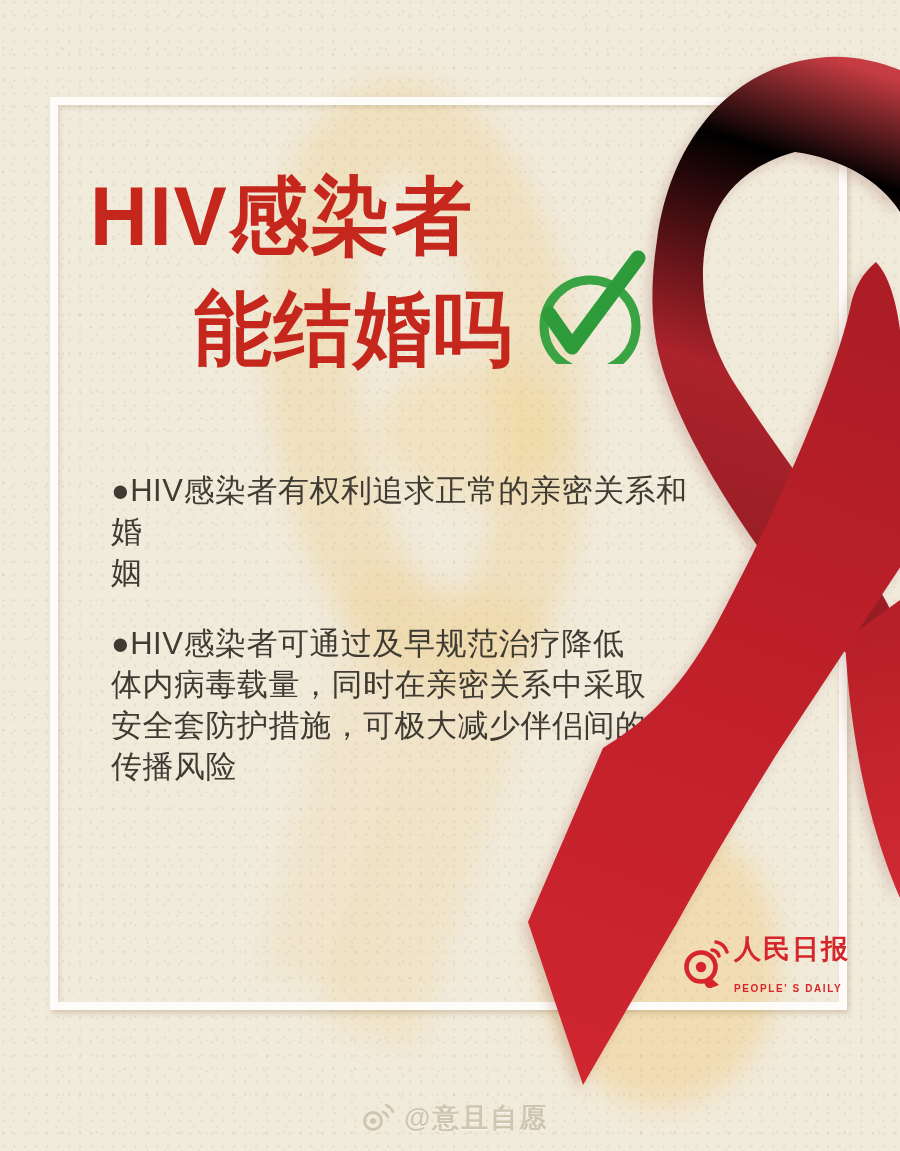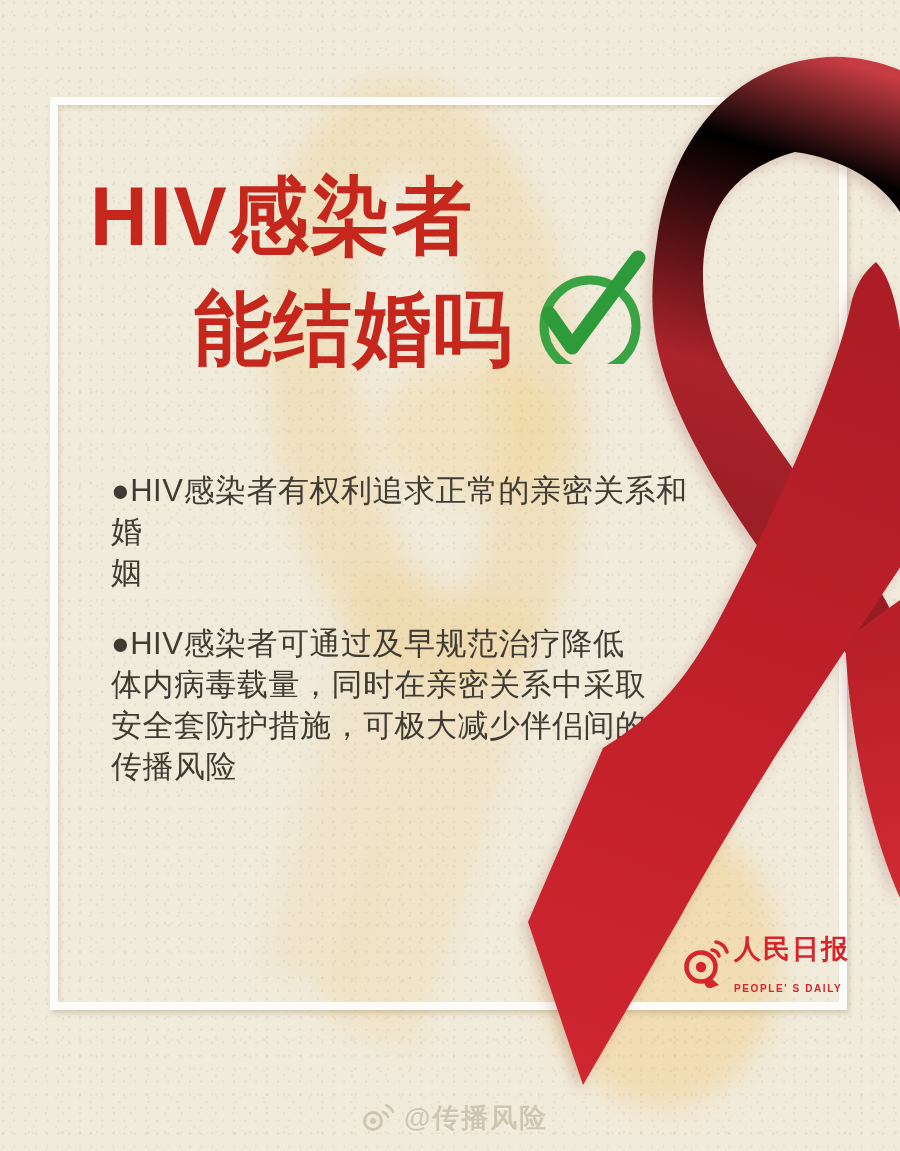--- a/index.html
+++ b/index.html
@@ -163,14 +163,14 @@
     C 896 300, 888 274, 876 262 Z"></path>
 </svg>
 
 <div class="watermark">
   <svg width="36" height="32" viewBox="0 0 36 32">
     <circle cx="13" cy="19" r="8.5" fill="none" stroke="#c9c0aa" stroke-width="3"></circle>
     <circle cx="13" cy="19" r="3" fill="#c9c0aa"></circle>
     <path d="M 23 10 A 9 9 0 0 1 28 15" fill="none" stroke="#c9c0aa" stroke-width="2.6" stroke-linecap="round"></path>
     <path d="M 26 3 A 14 14 0 0 1 33 10" fill="none" stroke="#c9c0aa" stroke-width="2.6" stroke-linecap="round"></path>
   </svg>
-  <span class="watermark-text">@传播风险</span>
+  <span class="watermark-text">@意且自愿</span>
 </div>
 
 </body></html>

